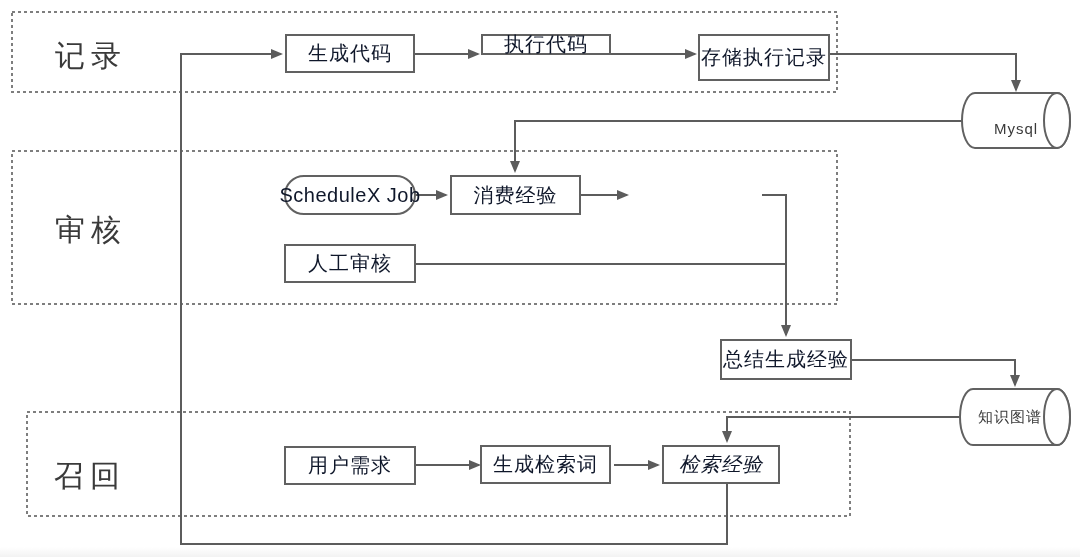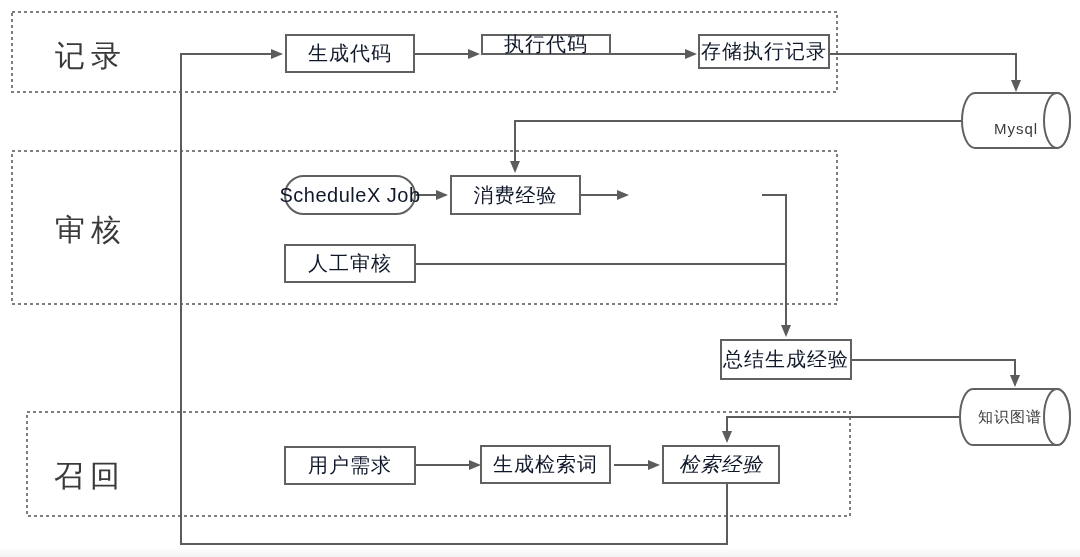--- a/index.html
+++ b/index.html
@@ -102,21 +102,21 @@
       <ellipse cx="1057" cy="417" rx="13" ry="28" fill="#ffffff" stroke="#616161" stroke-width="2"></ellipse>
     </g>
   </svg>
 
   <div class="section-label" style="left:55px; top:36px;">记录</div>
   <div class="section-label" style="left:55px; top:210px;">审核</div>
   <div class="section-label" style="left:54px; top:456px;">召回</div>
 
   <div class="node" style="left:285px; top:34px; width:130px; height:39px;">生成代码</div>
   <div class="node" style="left:481px; top:34px; width:130px; height:21px;">执行代码</div>
-  <div class="node" style="left:698px; top:34px; width:132px; height:35px;">存储执行记录</div>
+  <div class="node" style="left:698px; top:34px; width:132px; height:47px;">存储执行记录</div>
 
   <div class="node latin" style="left:284px; top:175px; width:132px; height:40px;">ScheduleX Job</div>
   <div class="node" style="left:450px; top:175px; width:131px; height:40px;">消费经验</div>
   <div class="node" style="left:284px; top:244px; width:132px; height:39px;">人工审核</div>
 
   <div class="node" style="left:720px; top:339px; width:132px; height:41px;">总结生成经验</div>
 
   <div class="node" style="left:284px; top:446px; width:132px; height:39px;">用户需求</div>
   <div class="node" style="left:480px; top:445px; width:131px; height:39px;">生成检索词</div>
   <div class="node" style="left:662px; top:445px; width:118px; height:39px;font-style:italic;">检索经验</div>

